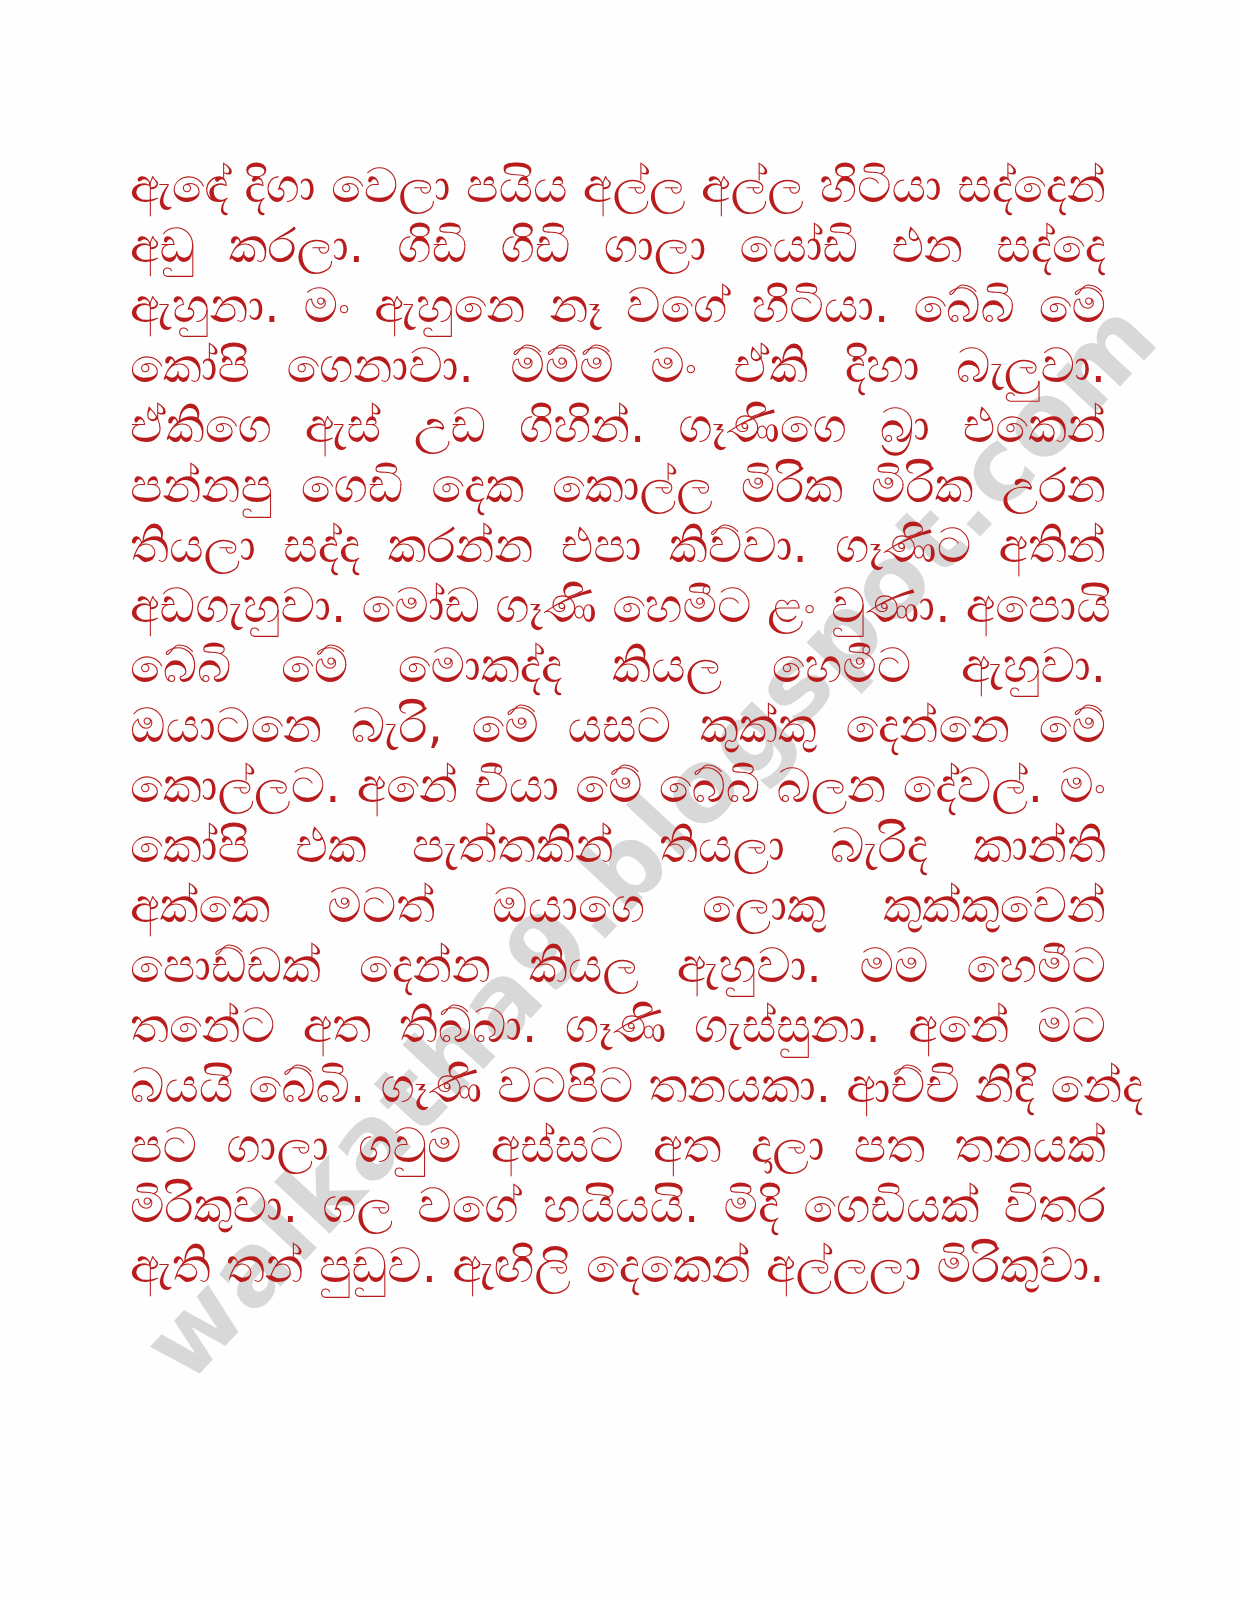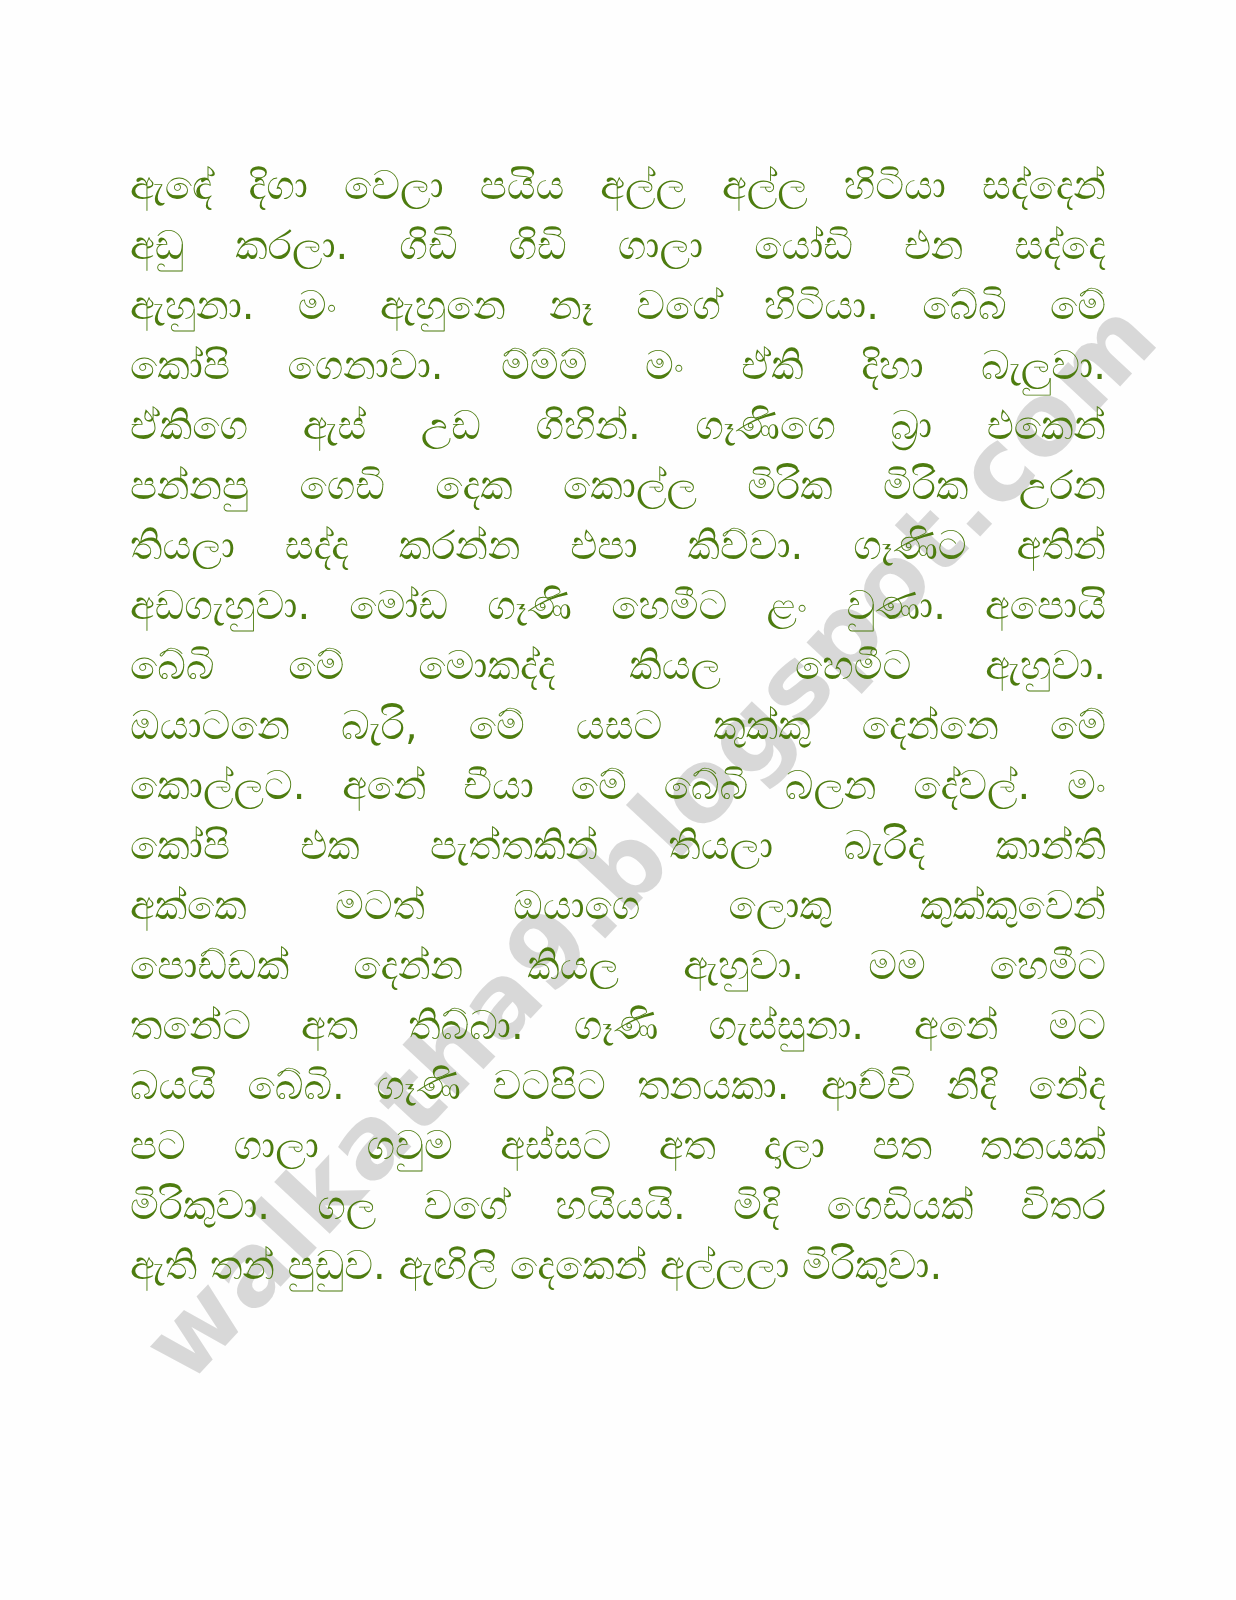--- a/index.html
+++ b/index.html
@@ -38,23 +38,23 @@
     user-select: none;
   }
   
   .text-block {
     position: absolute;
     left: 130px;
     top: 155px;
     width: 976px;
     z-index: 2;
     font-family: "DejaVu Sans", sans-serif;
-    font-size: 40px;
+    font-size: 48px;
     line-height: 60px;
-    color: #4d7c0f;
+    color: #b91c1c;
   }
   .line {
     height: 60px;
     text-align: justify;
     
     text-align-last: justify;
     white-space: nowrap;
   }
   .line.last {
     text-align: left;

